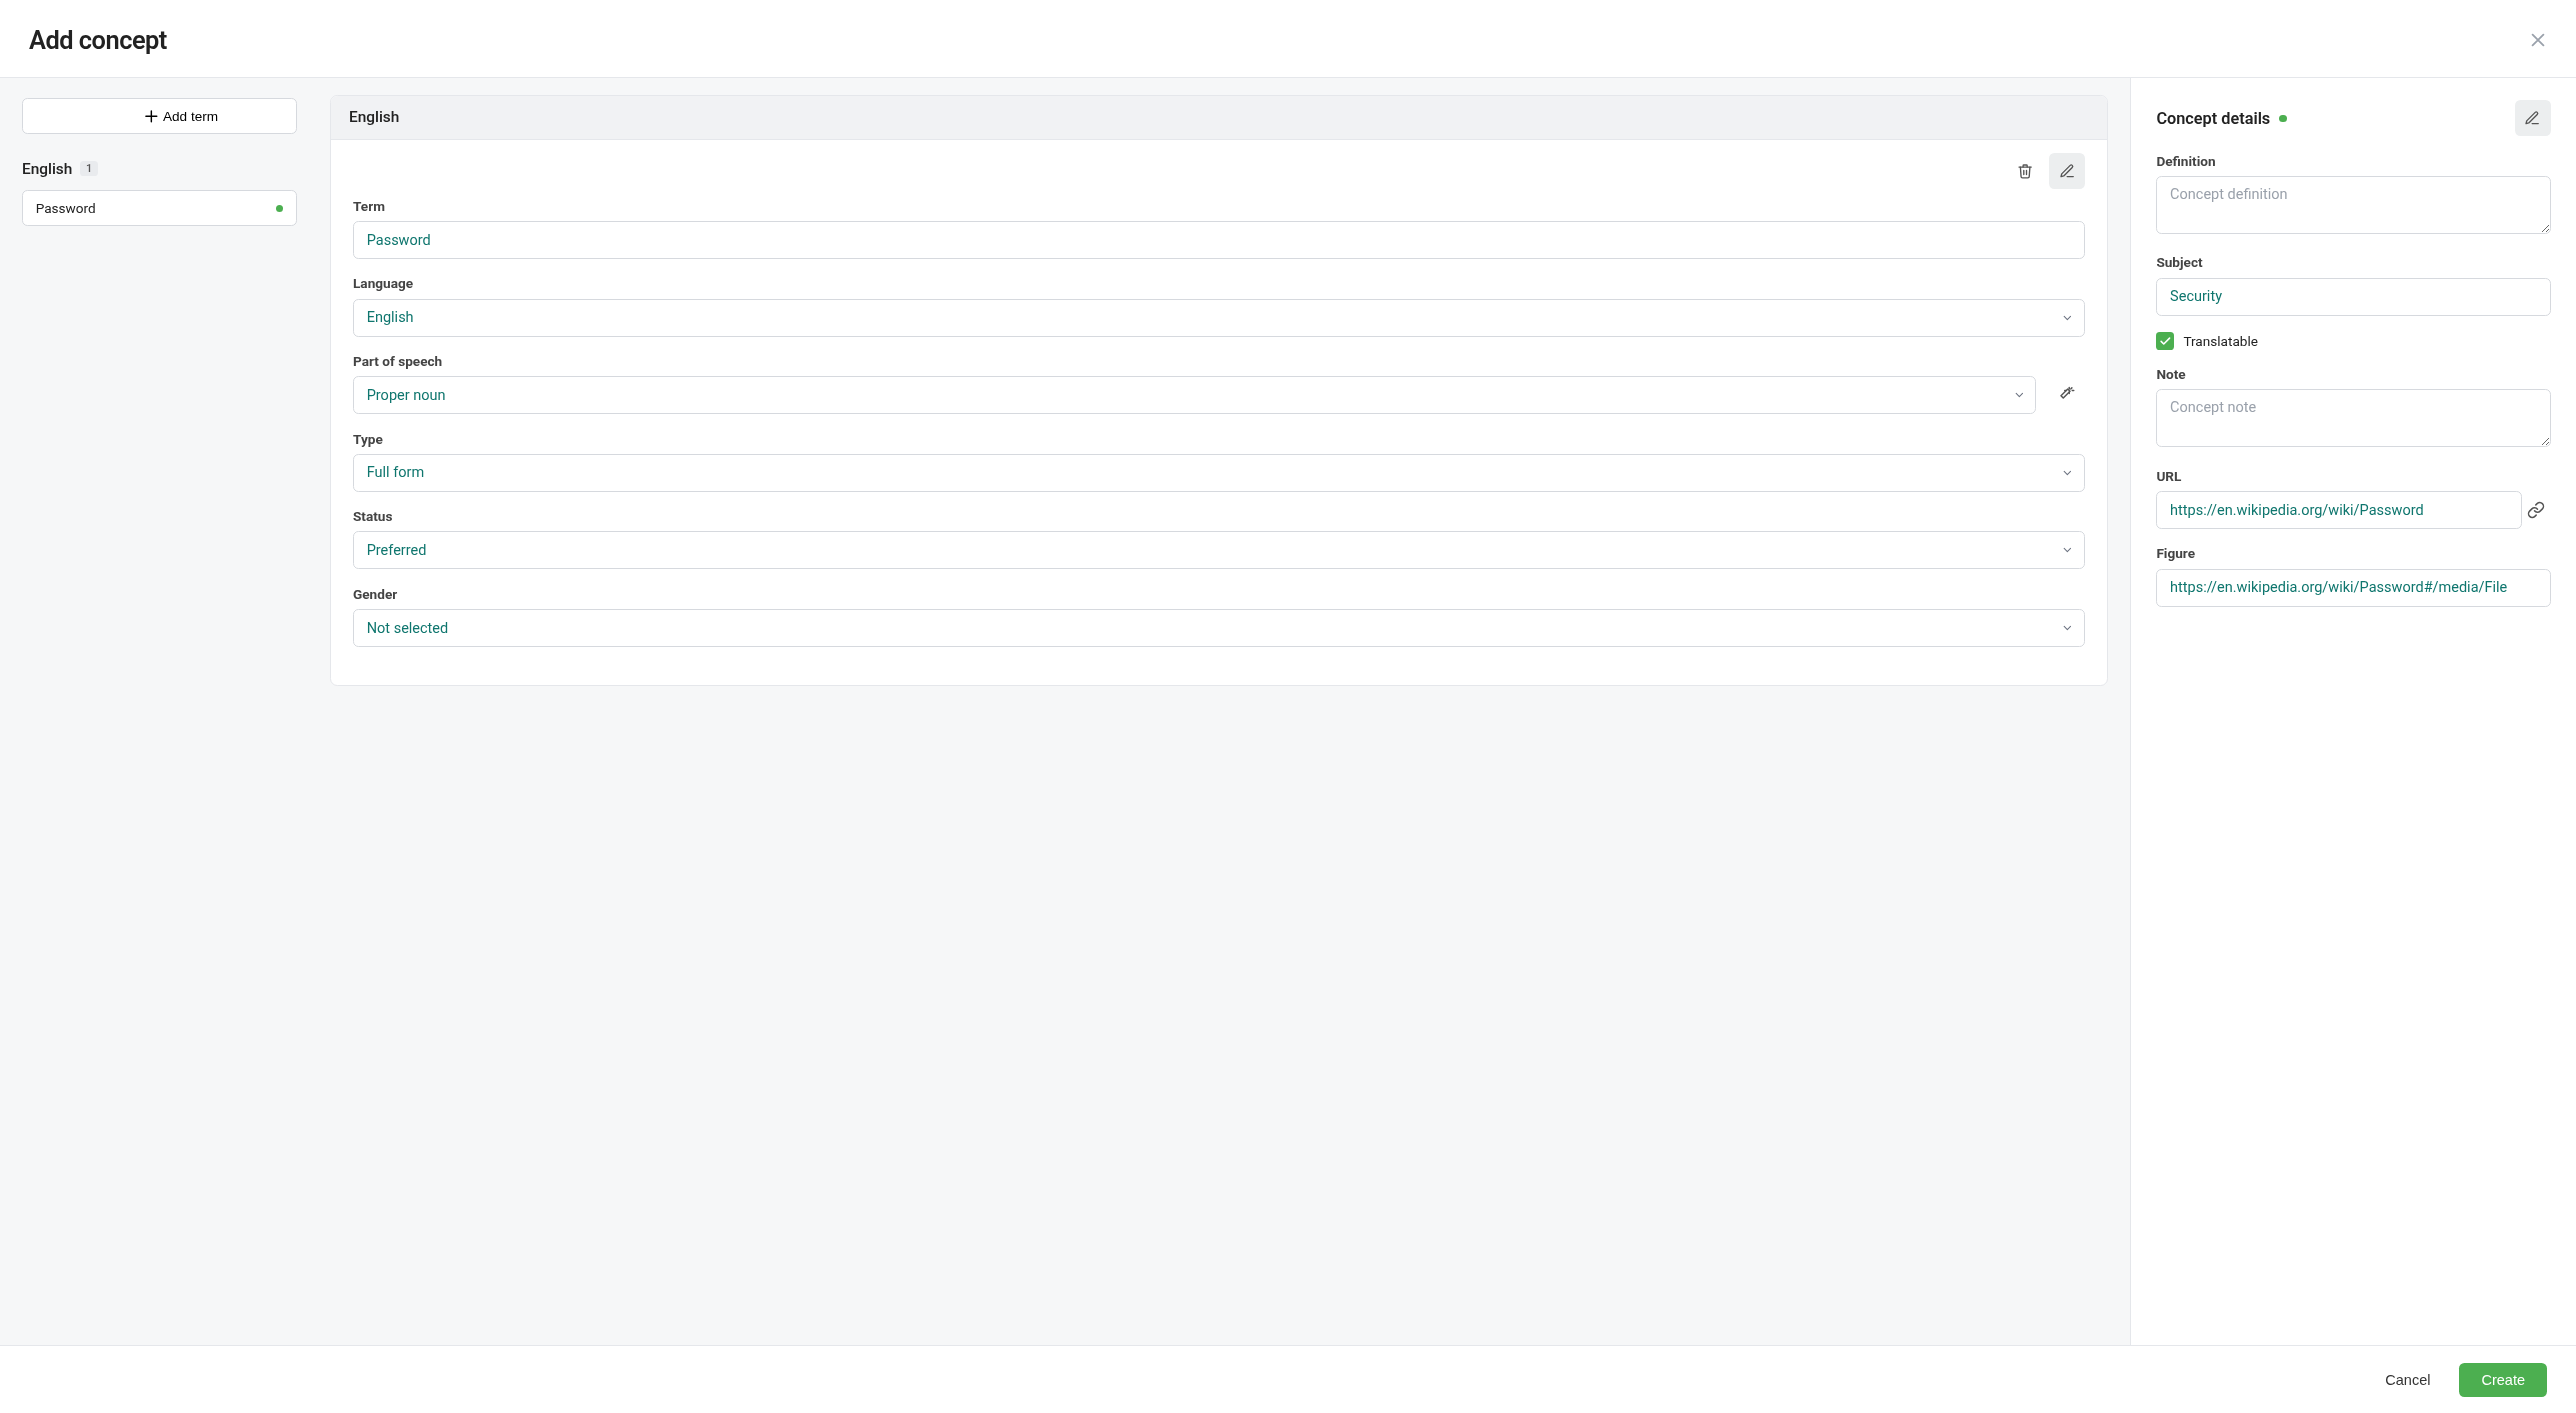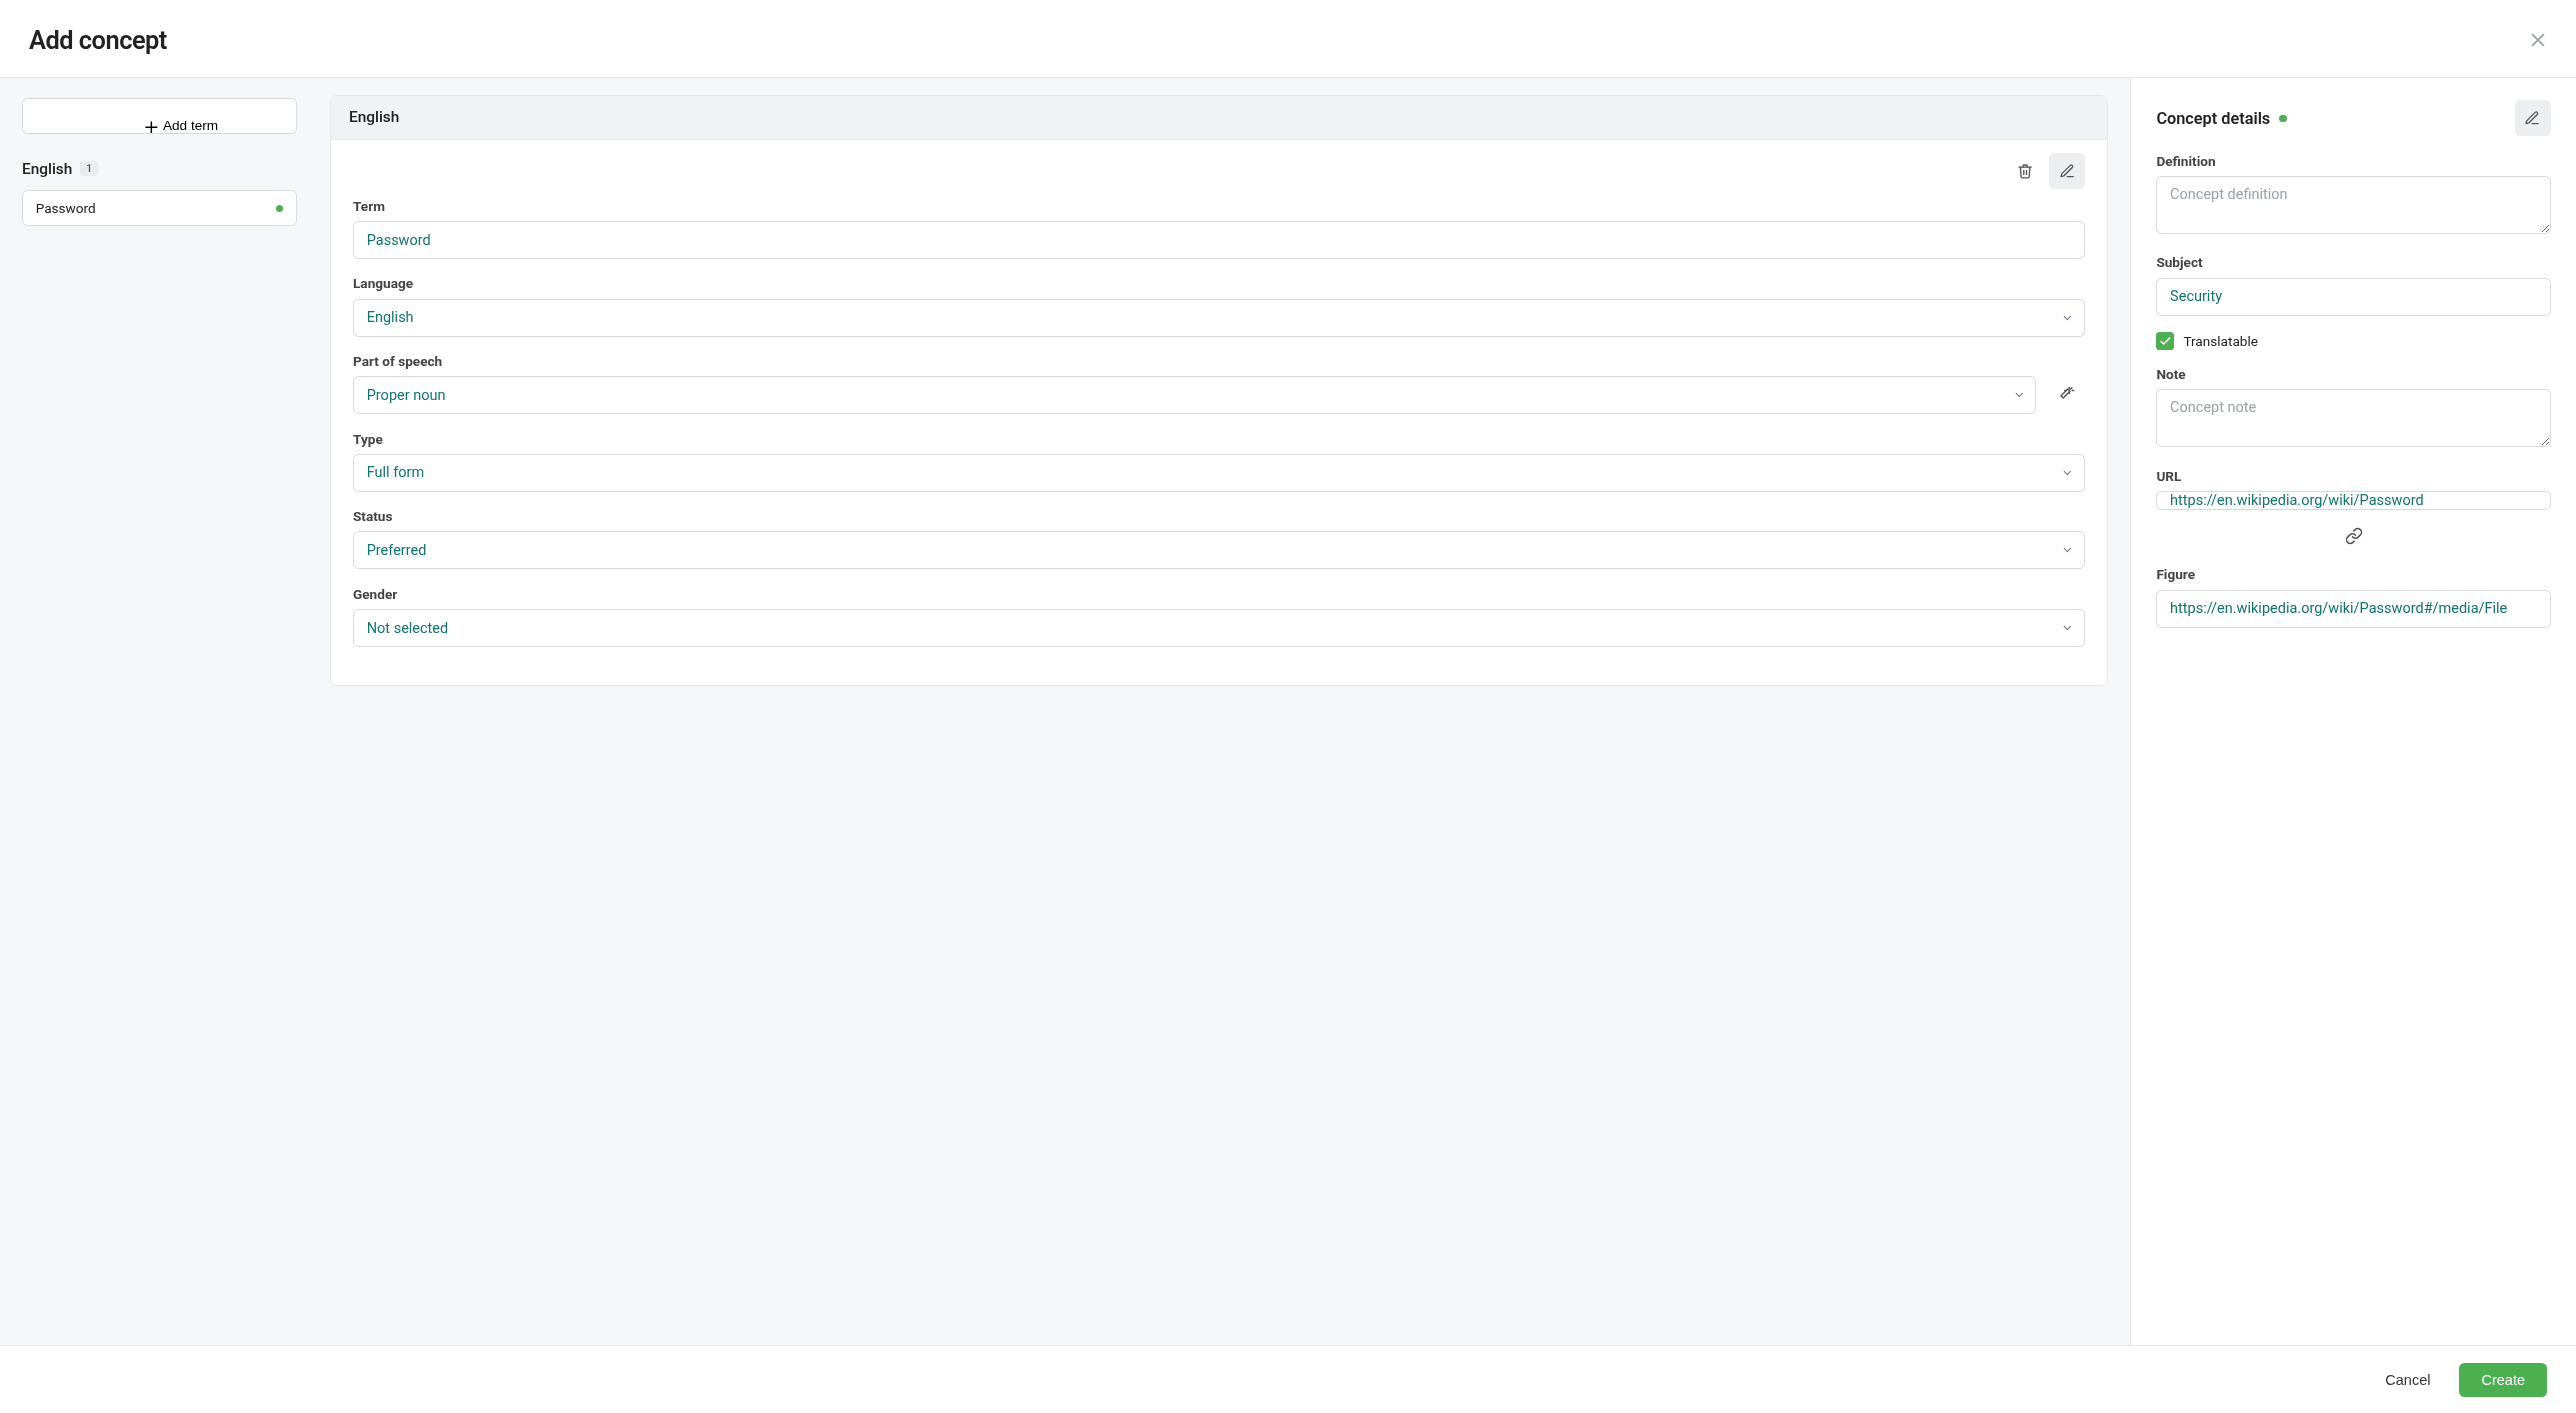--- a/index.html
+++ b/index.html
@@ -46,21 +46,21 @@
   }
   .add-term-btn {
     width: 100%;
     height: 36px;
     background: #fff;
     border: 0.9px solid #d6d9de;
     border-radius: 5.4px;
     font-size: 13.6px;
     font-weight: 500;
     display: flex;
-    align-items: flex-end;
+    align-items: center;
     justify-content: center;
     gap: 5.4px;
     cursor: pointer;
     padding-left: 44px;
   }
   .lang-group {
     margin-top: 25.4px;
   }
   .lang-header {
     display: flex;
@@ -231,22 +231,20 @@
     background: #4caf50;
     display: flex;
     align-items: center;
     justify-content: center;
     color: #fff;
     cursor: pointer;
   }
   .url-row {
     display: flex;
     align-items: center;
-    gap: 11px;
-    flex-direction: column;
   }
   .url-row .text-input { flex: 1; }
   .link-btn {
     width: 29px;
     height: 29px;
     display: flex;
     align-items: center;
     justify-content: center;
     color: #555;
     cursor: pointer;

